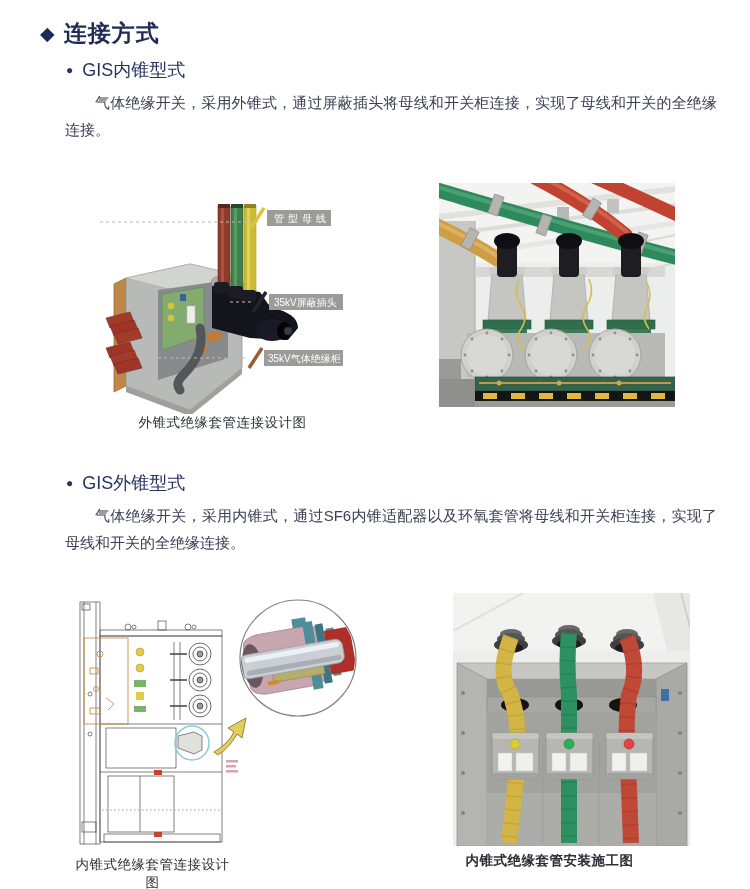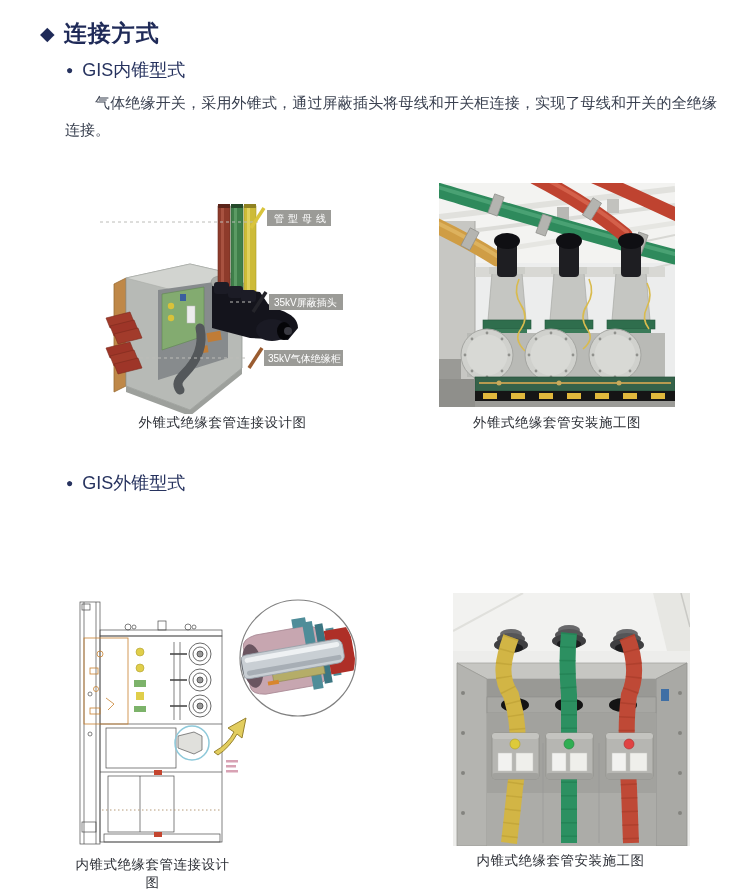--- a/index.html
+++ b/index.html
@@ -238,27 +238,27 @@
         <rect x="72" y="210" width="14" height="6" fill="#e0b83c"></rect>
       <rect x="100" y="210" width="14" height="6" fill="#e0b83c"></rect>
         <rect x="128" y="210" width="14" height="6" fill="#e0b83c"></rect>
       <rect x="156" y="210" width="14" height="6" fill="#e0b83c"></rect>
         <rect x="184" y="210" width="14" height="6" fill="#e0b83c"></rect>
       <rect x="212" y="210" width="14" height="6" fill="#e0b83c"></rect>
       <rect x="36" y="218" width="200" height="6" fill="#9b9b97"></rect>
       <rect x="0" y="196" width="36" height="28" fill="#8f8f8b"></rect>
     </g>
   </svg>
-  <div class="abs caption" style="left:439px;top:414px;width:236px;">外锥式绝缘套管安装施工图</div>
 
   <div class="abs sec-heading" style="left:66px;top:471px;">
     <span class="dot">●</span>
     <span>GIS外锥型式</span>
   </div>
 
+  <div class="abs para" style="top:502px;">气体绝缘开关，采用内锥式，通过SF6内锥适配器以及环氧套管将母线和开关柜连接，实现了母线和开关的全绝缘连接。</div>
 
   <svg class="abs" style="left:70px;top:594px;" width="295" height="258" viewBox="0 0 295 258">
     <g stroke="#4a4a4a" stroke-width="0.7" fill="none">
       <rect x="10" y="8" width="20" height="242"></rect>
       <line x1="14" y1="8" x2="14" y2="250"></line>
         <line x1="26" y1="8" x2="26" y2="250"></line>
       <rect x="12" y="10" width="8" height="6"></rect>
         <rect x="12" y="228" width="14" height="10"></rect>
       <circle cx="20" cy="100" r="2"></circle>
         <circle cx="20" cy="140" r="2"></circle>
@@ -428,15 +428,15 @@
       <g>
         <rect x="153" y="140" width="47" height="46" rx="3" fill="#b6b6b2" stroke="#90908c" stroke-width="0.8"></rect>
         <rect x="153" y="140" width="47" height="6" rx="3" fill="#c4c4c0"></rect>
         <rect x="153" y="180" width="47" height="6" rx="3" fill="#a2a29e"></rect>
         <circle cx="176" cy="151" r="5" fill="#e04343" stroke="#aa2c2c" stroke-width="0.6"></circle>
         <rect x="159" y="160" width="14" height="18" fill="#f2f2f0" stroke="#c5c5c1" stroke-width="0.5"></rect>
         <rect x="177" y="160" width="17" height="18" fill="#efefeb" stroke="#c5c5c1" stroke-width="0.5"></rect>
       </g>
     </g>
   </svg>
-  <div class="abs caption" style="left:442px;top:852px;width:237px;">内锥式绝缘套管安装施工图</div>
+  <div class="abs caption" style="left:431px;top:852px;width:237px;font-weight:bold;">内锥式绝缘套管安装施工图</div>
 
 </div>
 
 </body></html>

